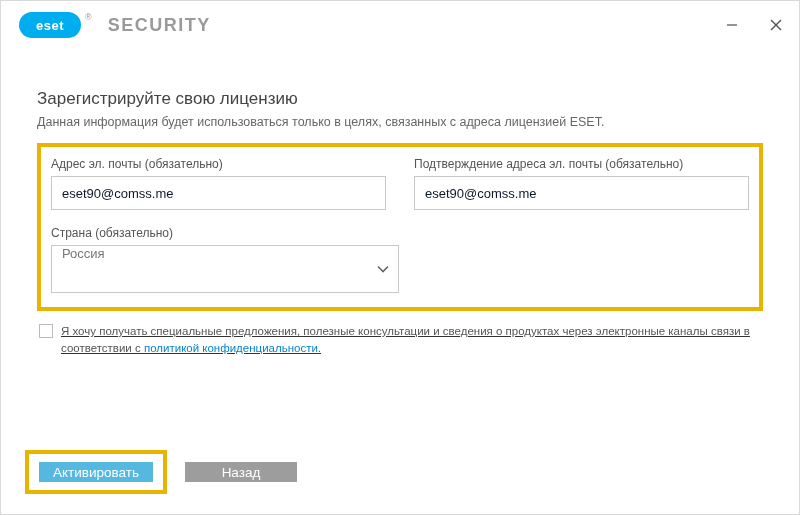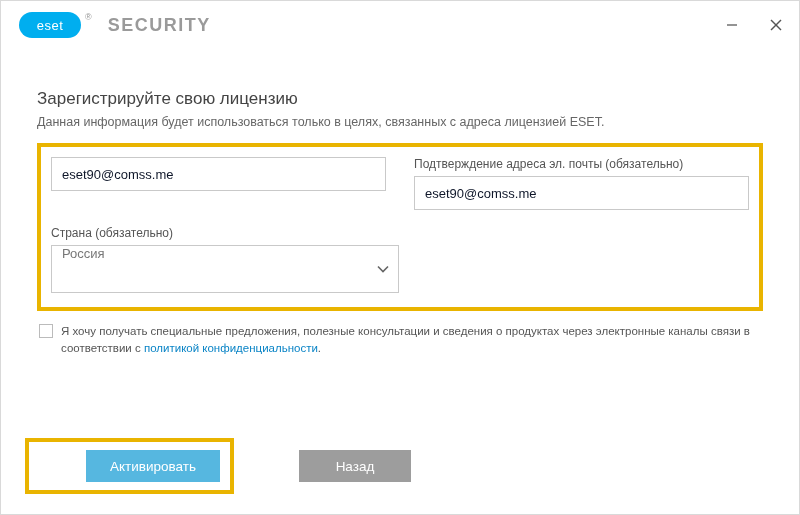--- a/index.html
+++ b/index.html
@@ -1,43 +1,43 @@
 <!DOCTYPE html>
 <html><head>
 <meta charset="utf-8">
 <style>
   * { box-sizing: border-box; margin: 0; padding: 0; }
   html, body { width: 800px; height: 515px; font-family: "Segoe UI", Arial, sans-serif; background: #fff; color: #333; }
   .window { width: 800px; height: 515px; border: 1px solid #d9d9d9; position: relative; background: #fff; }
   .titlebar { height: 48px; display: flex; align-items: center; padding: 0 14px 0 18px; }
   .logo { display: flex; align-items: center; gap: 10px; }
-  .logo-mark { width: 62px; height: 26px; background: #00aeef; border-radius: 13px; display: flex; align-items: center; justify-content: center; color: #fff; font-weight: 400; font-size: 13px; letter-spacing: 0.5px; position: relative; }
+  .logo-mark { width: 62px; height: 26px; background: #00aeef; border-radius: 13px; display: flex; align-items: center; justify-content: center; color: #fff; font-weight: 700; font-size: 13px; letter-spacing: 0.5px; position: relative; }
   .logo-reg { font-size: 9px; color: #999; position: relative; top: -8px; left: -6px; }
   .logo-text { color: #9a9a9a; font-size: 18px; letter-spacing: 1.5px; font-weight: 700; }
   .win-controls { margin-left: auto; display: flex; gap: 26px; align-items: center; }
   .win-btn { width: 18px; height: 18px; display: flex; align-items: center; justify-content: center; color: #555; cursor: pointer; font-size: 15px; }
   .content { padding: 40px 36px 0 36px; }
   .heading { font-size: 17px; color: #444; font-weight: 400; margin-bottom: 6px; }
   .subheading { font-size: 12.5px; color: #666; margin-bottom: 14px; }
   .hl-box { border: 4px solid #e9b400; padding: 10px 10px 14px 10px; }
   .form-row { display: flex; gap: 28px; margin-bottom: 16px; }
   .form-col { flex: 1; display: flex; flex-direction: column; }
   .form-col.half { max-width: 348px; }
   .label { font-size: 12px; color: #555; margin-bottom: 5px; }
   .input { height: 34px; border: 1px solid #c9c9c9; padding: 0 10px; font-size: 13px; color: #0f172a; background: #fff; outline: none; width: 100%; }
   .select-wrap { position: relative; }
   .select-wrap .chev { position: absolute; right: 10px; top: 50%; transform: translateY(-50%); pointer-events: none; color: #666; font-size: 13px; }
   .select { height: 48px; border: 1px solid #c9c9c9; padding: 0 30px 0 10px; font-size: 13px; color: #777; background: #fff; width: 100%; appearance: none; -webkit-appearance: none; cursor: pointer; }
-  .consent-row { display: flex; align-items: flex-start; gap: 8px; margin-top: 12px; padding: 0 2px; }
+  .consent-row { display: flex; align-items: flex-start; gap: 8px; margin-top: 12px; padding: 0 2px; text-decoration: underline; }
   .chk { width: 14px; height: 14px; border: 1px solid #bbb; margin-top: 1px; flex-shrink: 0; cursor: pointer; background: #fff; }
   .consent-text { font-size: 11.5px; color: #555; line-height: 1.45; }
   .consent-text a { color: #0a84c6; text-decoration: none; cursor: pointer; }
   .footer { position: absolute; bottom: 20px; left: 24px; display: flex; align-items: center; gap: 18px; }
   .hl-btn-wrap { border: 4px solid #e9b400; padding: 8px 10px; }
-  .btn { height: 32px; min-width: 112px; padding: 0 24px; border: none; font-size: 13.5px; color: #fff; cursor: pointer; display: inline-flex; align-items: center; justify-content: center; margin-left: 47px; }
+  .btn { height: 20px; min-width: 112px; padding: 0 14px; border: none; font-size: 13.5px; color: #fff; cursor: pointer; display: inline-flex; align-items: center; justify-content: center; }
   .btn-primary { background: #56b7e0; }
   .btn-secondary { background: #9d9d9d; }
 </style>
 </head>
 <body>
 
 <div class="window">
 
   <div class="titlebar">
     <div class="logo">
@@ -60,20 +60,21 @@
     </div>
   </div>
 
   <div class="content">
     <div class="heading">Зарегистрируйте свою лицензию</div>
     <div class="subheading">Данная информация будет использоваться только в целях, связанных с адреса лицензией ESET.</div>
 
     <div class="hl-box">
       <div class="form-row">
         <div class="form-col">
+          <div class="label">Адрес эл. почты (обязательно)</div>
           <input class="input" type="text" value="eset90@comss.me" style="">
         </div>
         <div class="form-col">
           <div class="label">Подтверждение адреса эл. почты (обязательно)</div>
           <input class="input" type="text" value="eset90@comss.me" style="">
         </div>
       </div>
       <div class="form-row" style="margin-bottom:0">
         <div class="form-col half">
           <div class="label">Страна (обязательно)</div>

